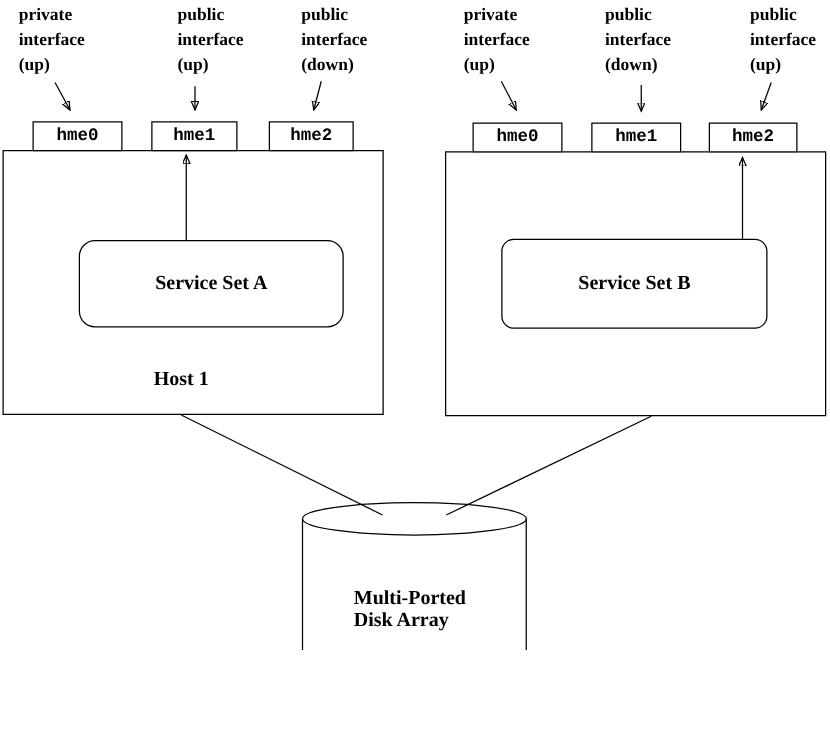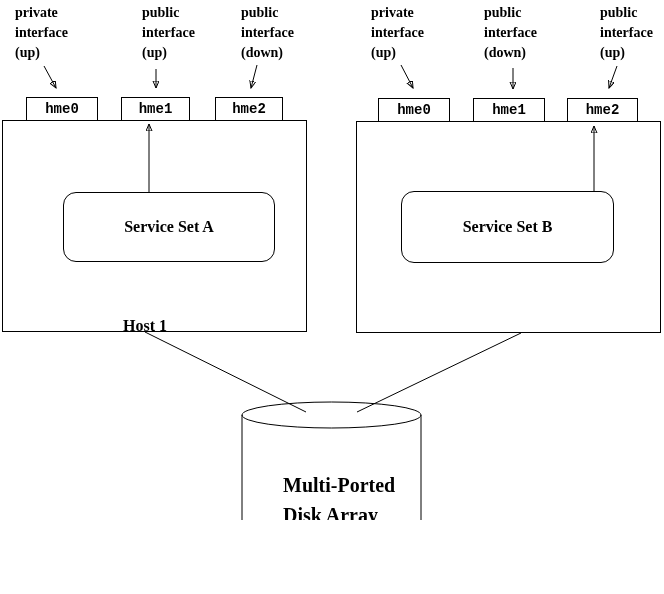--- a/index.html
+++ b/index.html
@@ -54,23 +54,23 @@
     white-space: pre-line;
     z-index: 2;
   }
   .host-label {
     font-size: 16px;
     font-weight: bold;
     text-align: center;
     z-index: 2;
   }
   .storage-label {
-    font-size: 20px;
+    font-size: 16px;
     font-weight: bold;
-    line-height: 30px;
+    line-height: 18px;
     white-space: pre-line;
     z-index: 4;
   }
   #wires {
     position: absolute;
     left: 0; top: 0;
     width: 664px;
     height: 594px;
     z-index: 3;
     pointer-events: none;
@@ -109,33 +109,33 @@
     </div>
   <div class="abs iface-box" style="left:121px; top:97px; width:69px; height:24px;">
       <span>hme1</span>
     </div>
   <div class="abs iface-box" style="left:215px; top:97px; width:68px; height:24px;">
       <span>hme2</span>
     </div>
   <div class="abs service-box" style="left:63px; top:192px; width:212px; height:70px;">
       <span>Service Set A</span>
     </div>
-  <div class="abs host-label" style="left:95px; top:317px; width:100px;">Host 1</div>
+  <div class="abs host-label" style="left:95px; top:295px; width:100px;">Host 1</div>
 
   <div class="abs host-box" style="left:356px; top:121px; width:305px; height:212px;"></div>
   <div class="abs iface-box" style="left:378px; top:98px; width:72px; height:24px;">
       <span>hme0</span>
     </div>
   <div class="abs iface-box" style="left:473px; top:98px; width:72px; height:24px;">
       <span>hme1</span>
     </div>
   <div class="abs iface-box" style="left:567px; top:98px; width:71px; height:24px;">
       <span>hme2</span>
     </div>
-  <div class="abs service-box" style="left:401px; top:191px; width:213px; height:72px;">
+  <div class="abs service-box" style="left:401px; top:191px; width:213px; height:72px;border-radius:10px;">
       <span>Service Set B</span>
     </div>
 
   <div class="abs storage-label" style="left:283px; top:470px;">Multi-Ported
 Disk Array</div>
 
   <svg id="wires" viewBox="0 0 664 594" xmlns="http://www.w3.org/2000/svg">
     <defs>
       <marker id="ah" markerWidth="8" markerHeight="8" refX="7" refY="3" orient="auto" markerUnits="userSpaceOnUse">
         <path d="M0,0 L7,3 L0,6 Z" fill="#000000" stroke="none"></path>

